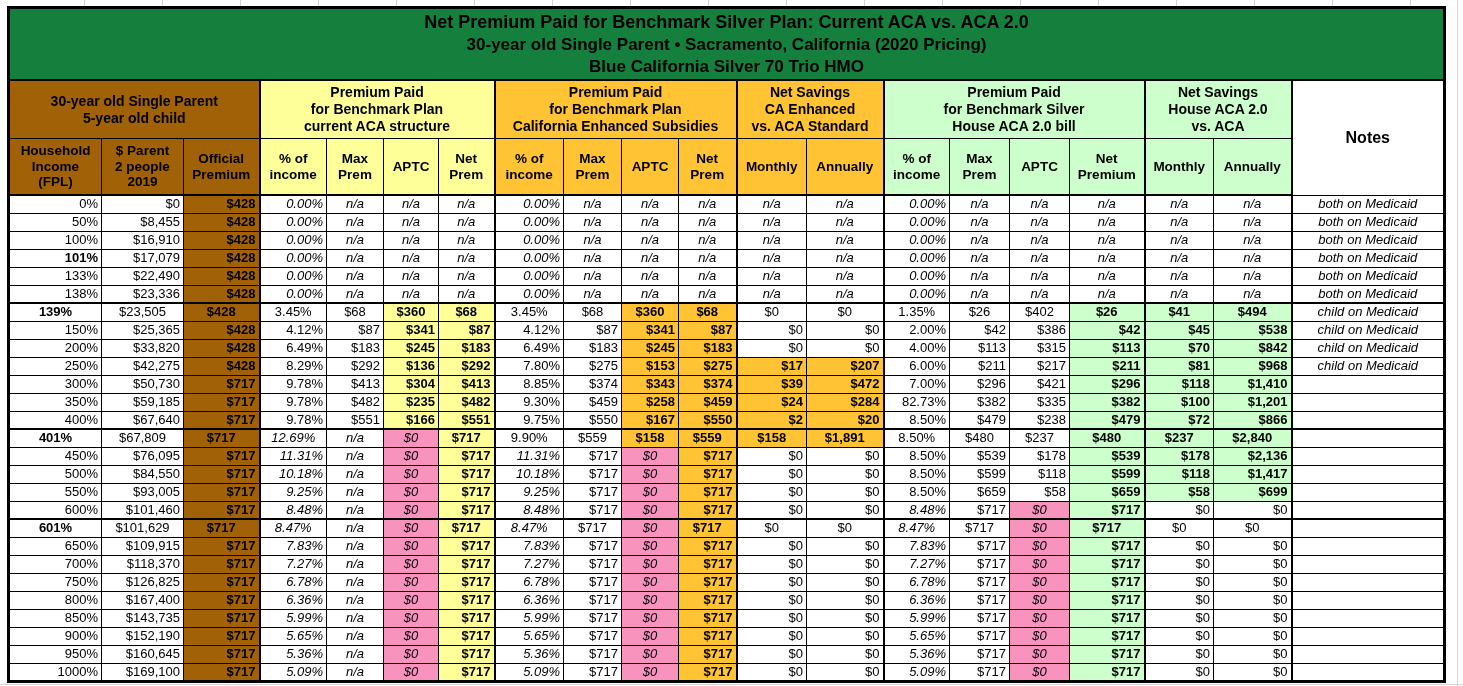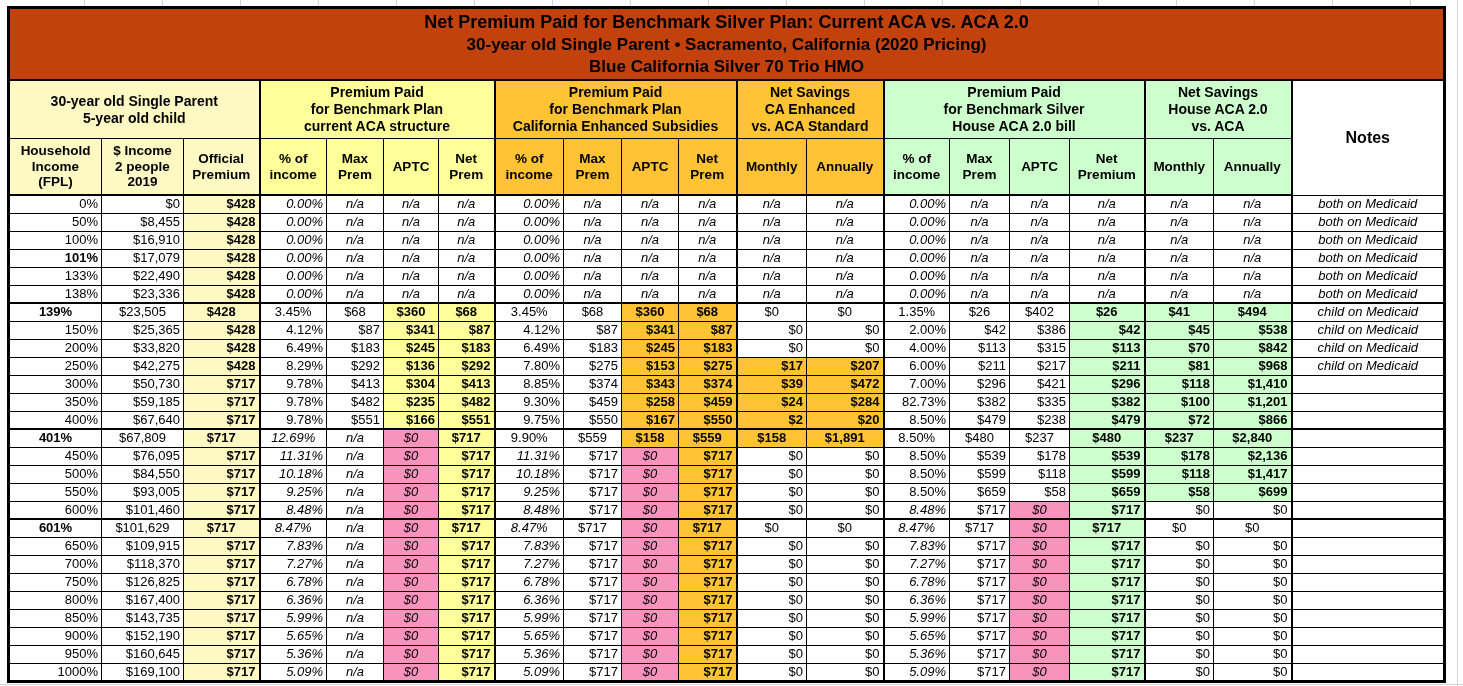--- a/index.html
+++ b/index.html
@@ -8,29 +8,29 @@
     font-family:"Liberation Sans", sans-serif;color:#000;overflow:hidden;
   }
   .gridstrip-top{position:absolute;left:7px;top:0;width:1436px;height:6px;
     background:repeating-linear-gradient(to right,#ffffff 0 77px,#d4d4d4 77px 78px);}
   .gridline-right{position:absolute;left:1457px;top:0;width:1px;height:686px;background:#d4d4d4;}
   .gridline-bottom{position:absolute;left:0;top:684px;width:1463px;height:1px;background:#d4d4d4;}
   .sheet{position:absolute;left:7px;top:6px;}
   table{border-collapse:collapse;table-layout:fixed;width:1436px;border:3px solid #000;background:#fff;}
   td,th{border:1px solid #000;overflow:hidden;white-space:nowrap;padding:0 3px;font-size:13px;vertical-align:middle;}
   thead th{text-align:center;font-weight:bold;}
-  .title-cell{height:70px;border-bottom:2.5px solid #000;background:#c2410c;}
+  .title-cell{height:70px;border-bottom:2.5px solid #000;background:#15803d;}
   .title-l1{font-size:18px;font-weight:bold;line-height:23px;}
   .title-l2,.title-l3{font-size:17px;font-weight:bold;line-height:22px;}
   .ghead{height:57px;font-size:14px;line-height:17px;}
   .shead{height:55px;font-size:13.5px;line-height:15.5px;border-bottom:2.5px solid #000;}
   tbody tr{height:18px;}
   tbody td{line-height:16px;}
   .r{text-align:right;} .c{text-align:center;} .b{font-weight:bold;} .i{font-style:italic;}
-  .bgY{background:#fef9c3;} .bgLY{background:#FFFF99;} .bgO{background:#FFC333;}
+  .bgY{background:#a16207;} .bgLY{background:#FFFF99;} .bgO{background:#FFC333;}
   .bgG{background:#CCFFCC;} .bgP{background:#F893BE;}
   .gl{border-left:2.5px solid #000;}
   tr.tt td{border-top:2.5px solid #000;text-align:center;}
   .notes-h{font-size:16px;background:#fff;}
 </style>
 </head>
 <body>
 
 <div class="gridstrip-top"></div>
 <div class="gridline-right"></div>
@@ -100,21 +100,21 @@
       </th>
       <th class="notes-h gl" rowspan="2">Notes</th>
     </tr>
     <tr>
       <th class="shead bgY">
         <div>Household</div>
         <div>Income</div>
         <div>(FPL)</div>
       </th>
       <th class="shead bgY">
-        <div>$ Income</div>
+        <div>$ Parent</div>
         <div>2 people</div>
         <div>2019</div>
       </th>
       <th class="shead bgY">
         <div>Official</div>
         <div>Premium</div>
       </th>
       <th class="shead bgLY gl">
         <div>% of</div>
         <div>income</div>

